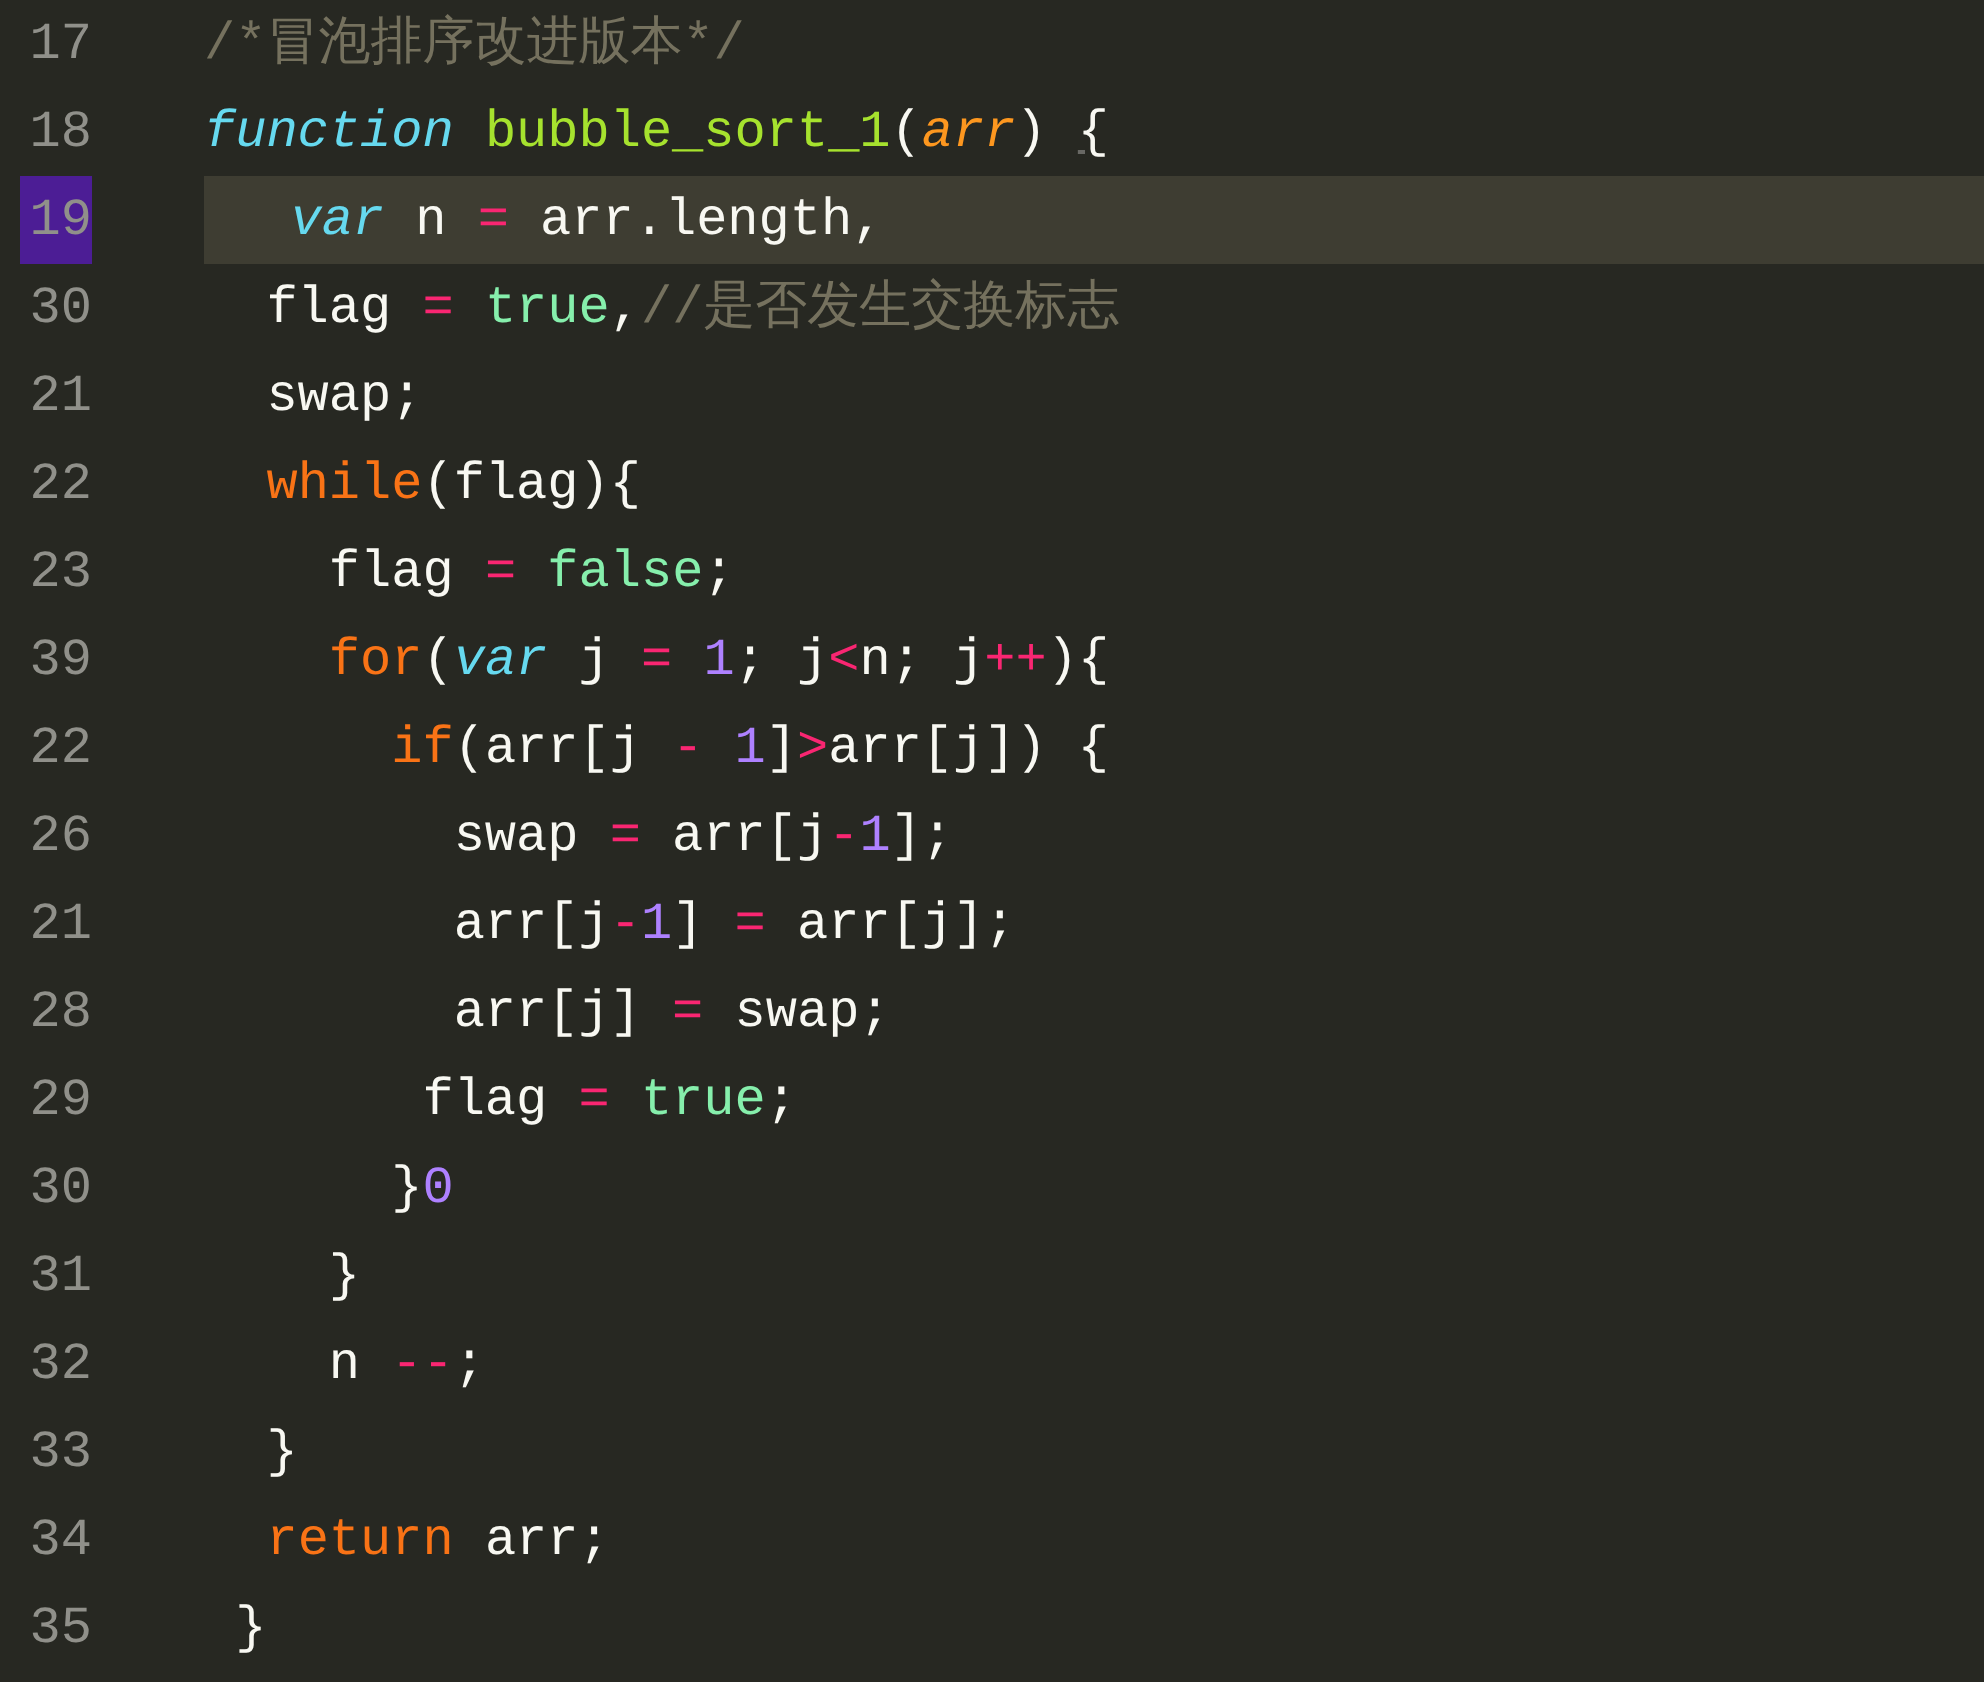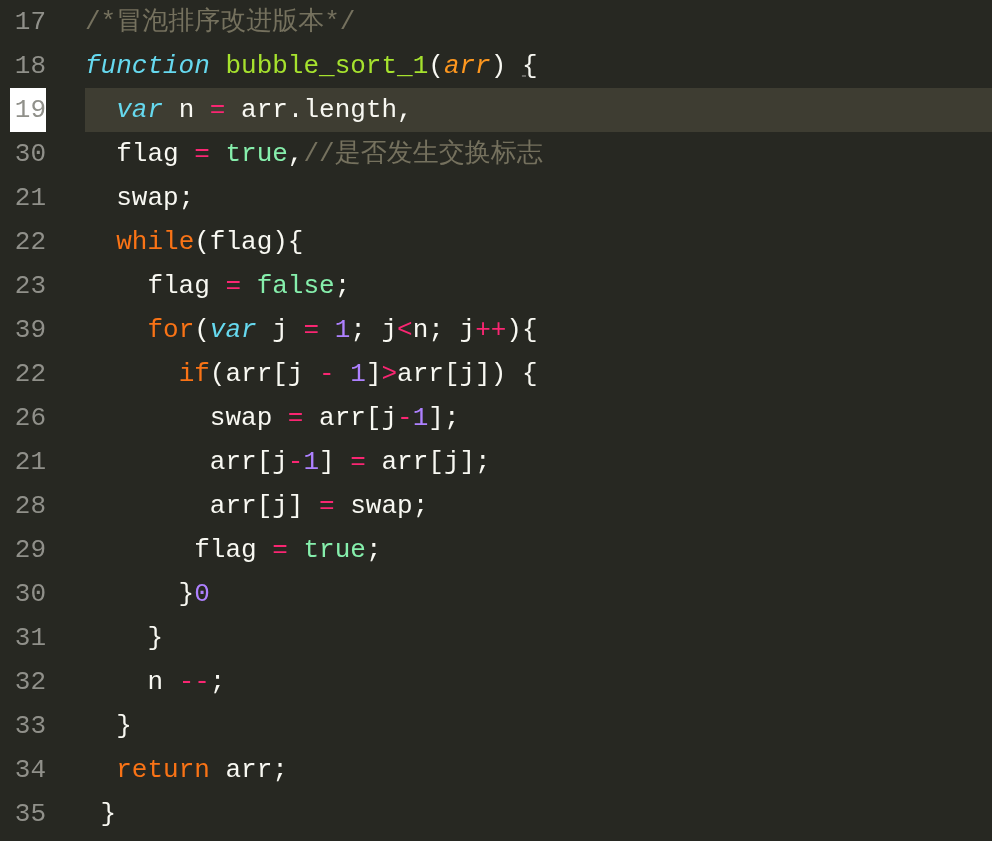--- a/index.html
+++ b/index.html
@@ -13,47 +13,48 @@
   font-size: 26px;
   line-height: 44px;
   color: #f8f8f2;
   width: 992px;
   height: 841px;
   overflow: hidden;
 }
 .editor {
   display: flex;
   height: 100%;
-  gap: 19px;
 }
 .gutter {
   background: #272822;
   color: #90908a;
   text-align: right;
   padding-right: 18px;
   padding-left: 10px;
   user-select: none;
   min-width: 64px;
 }
 .gutter .ln {
   height: 44px;
 }
 .code {
   flex: 1;
   padding-left: 2px;
   white-space: pre;
+  margin-left: 36px;
 }
 .code .line {
   height: 44px;
 }
 .line.current {
   background: #3e3d32;
+  padding-left: 12px;
 }
 .gutter .ln.current {
-  background: #ffffff;
+  background: #4c1d95;
 }
 .kw-storage { color: #66d9ef; font-style: italic; }
 .kw-ctrl { color: #f97316; }
 .fn-name { color: #a6e22e; }
 .param { color: #fd971f; font-style: italic; }
 .op { color: #f92672; }
 .num { color: #ae81ff; }
 .const { color: #86efac; }
 .comment { color: #75715e; }
 .plain { color: #f8f8f2; }

